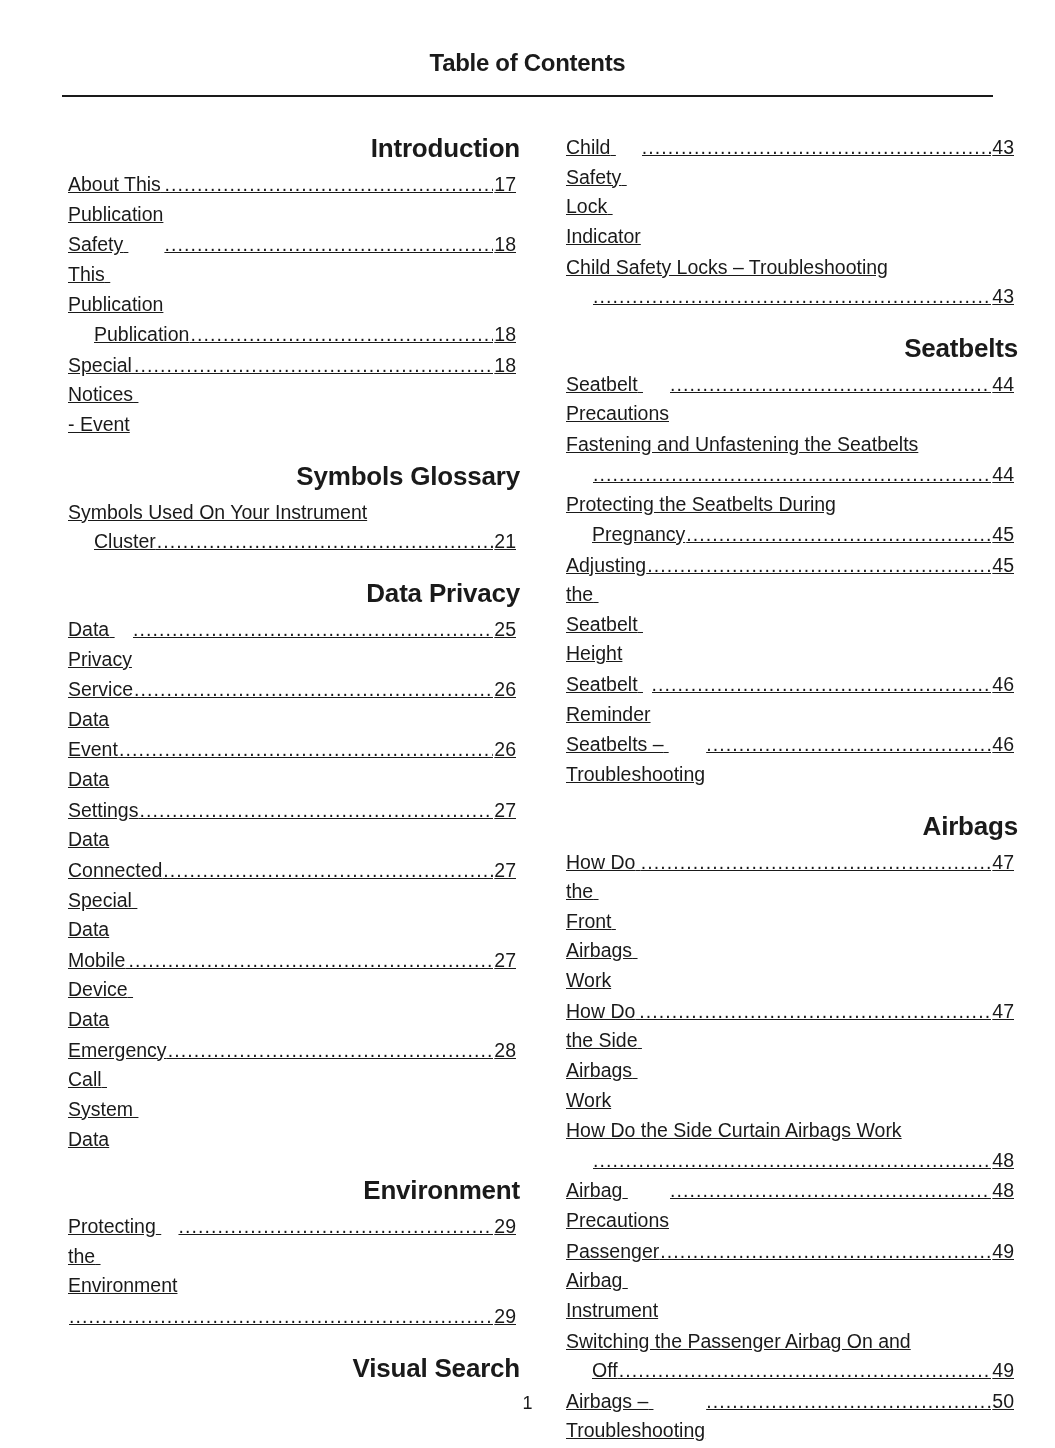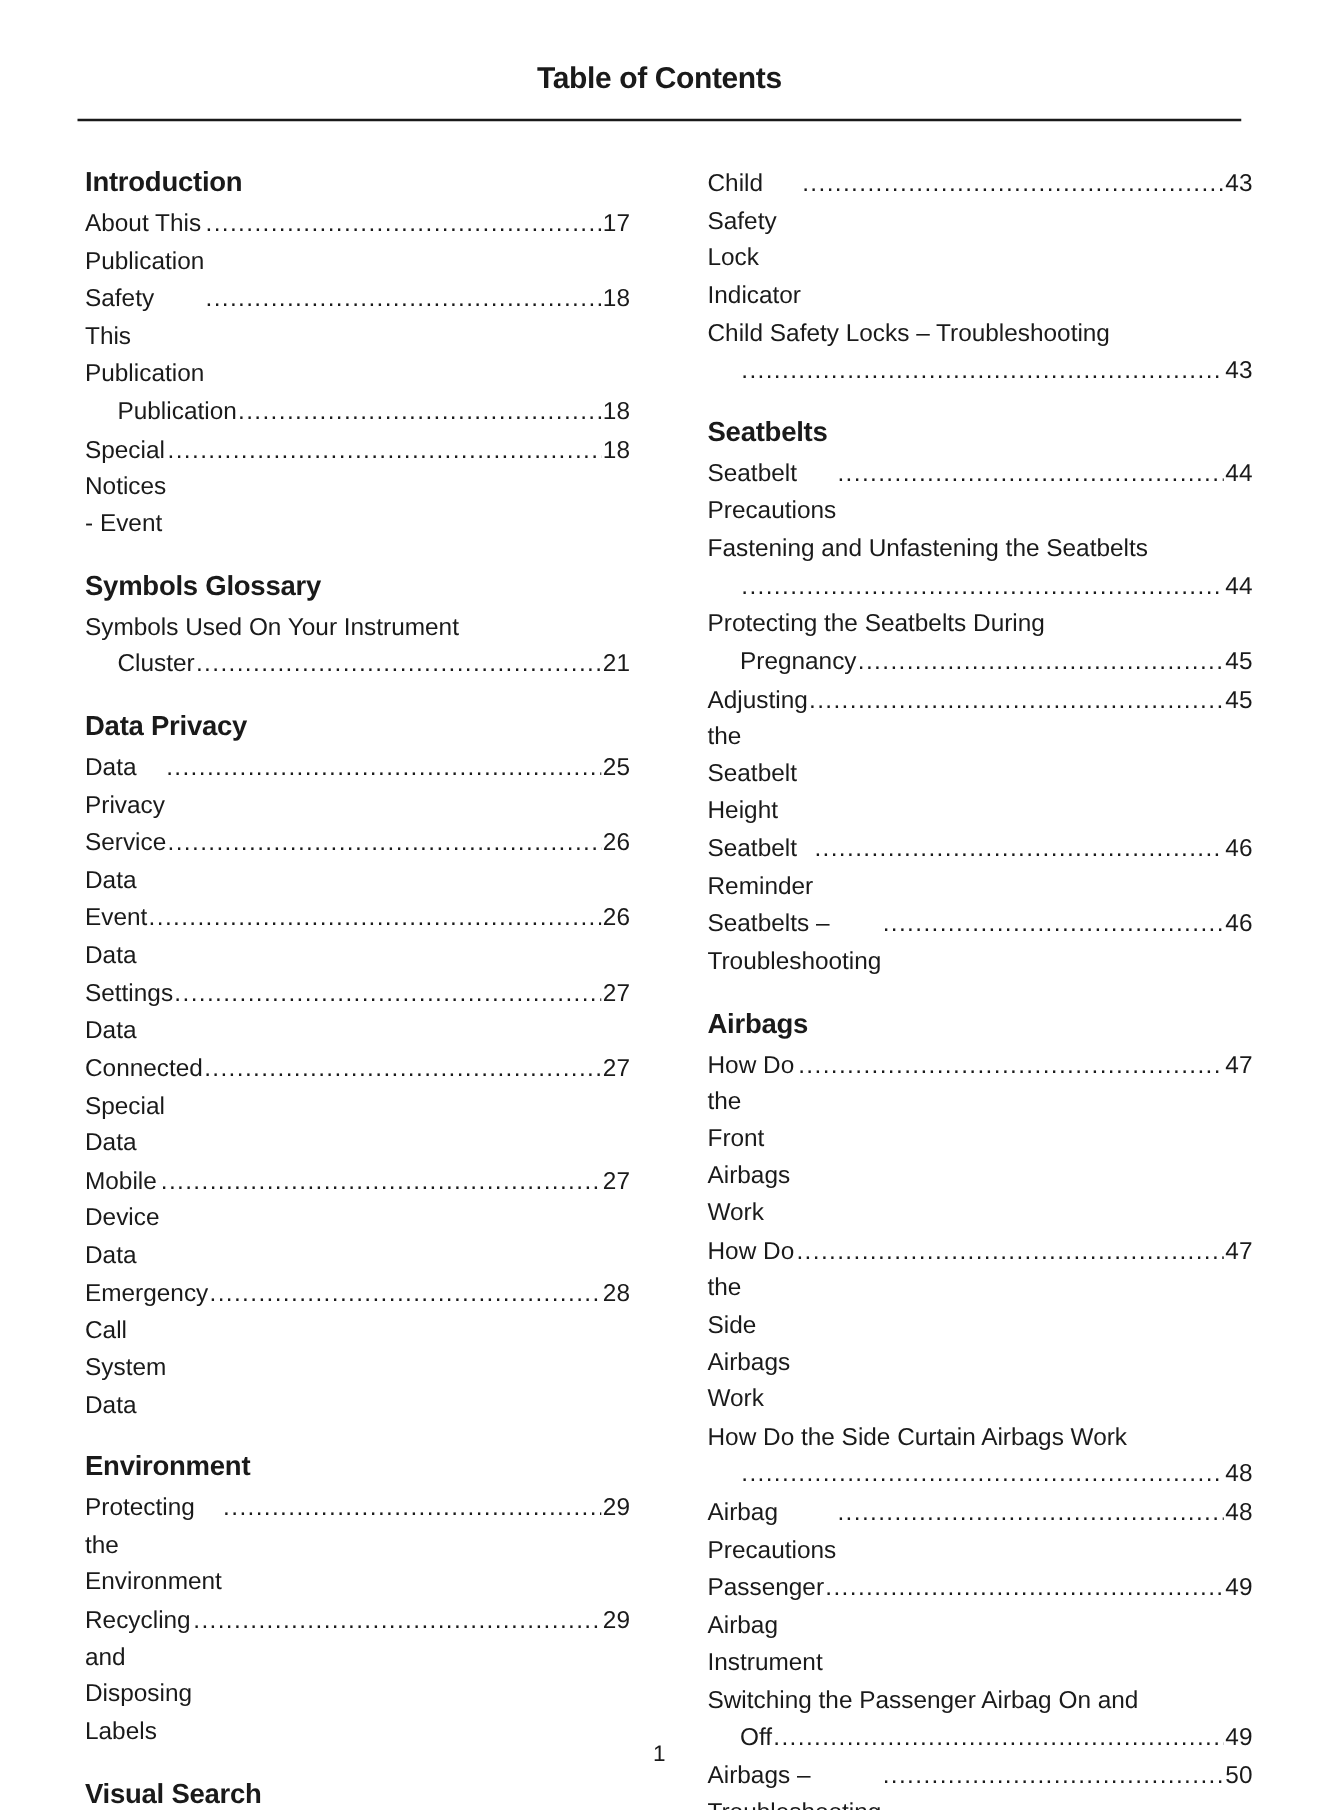--- a/index.html
+++ b/index.html
@@ -39,34 +39,36 @@
     display: flex;
     gap: 46px;
     padding: 36px 62px 0 68px;
     box-sizing: border-box;
   }
   .col {
     width: 452px;
     flex: 0 0 452px;
   }
   .section-heading {
-    font-size: 22px;
+    font-size: 26px;
     font-weight: bold;
     letter-spacing: -0.2px;
     margin: 0 0 6px 0;
     padding-top: 20px;
+    text-align: right;
   }
   .col > .section-heading:first-child {
     padding-top: 0;
   }
   .entry {
     font-size: 19.5px;
     line-height: 1.52;
-    margin: 0 16px 1px 0;
+    margin: 0 4px 1px 0;
     position: relative;
+    text-decoration: underline;
   }
   .entry .line {
     display: flex;
     align-items: baseline;
     width: 100%;
   }
   .entry .label {
     white-space: pre-wrap;
   }
   .entry .dots {
@@ -203,21 +205,20 @@
         <div class="section-heading">Environment</div>
         <div class="entry">
           <span class="line">
             <span class="label">Protecting the Environment</span>
             <span class="dots"> ........................................................................................................................................................................................................</span>
             <span class="pg">29</span>
           </span>
         </div>
         <div class="entry">
           <span class="line">
-            <span class="label">Recycling and Disposing Labels</span>
             <span class="dots"> ........................................................................................................................................................................................................</span>
             <span class="pg">29</span>
           </span>
         </div>
         <div class="section-heading">Visual Search</div>
       </div>
     <div class="col" id="col-right">
         <div class="entry">
           <span class="line">
             <span class="label">Child Safety Lock Indicator</span>

